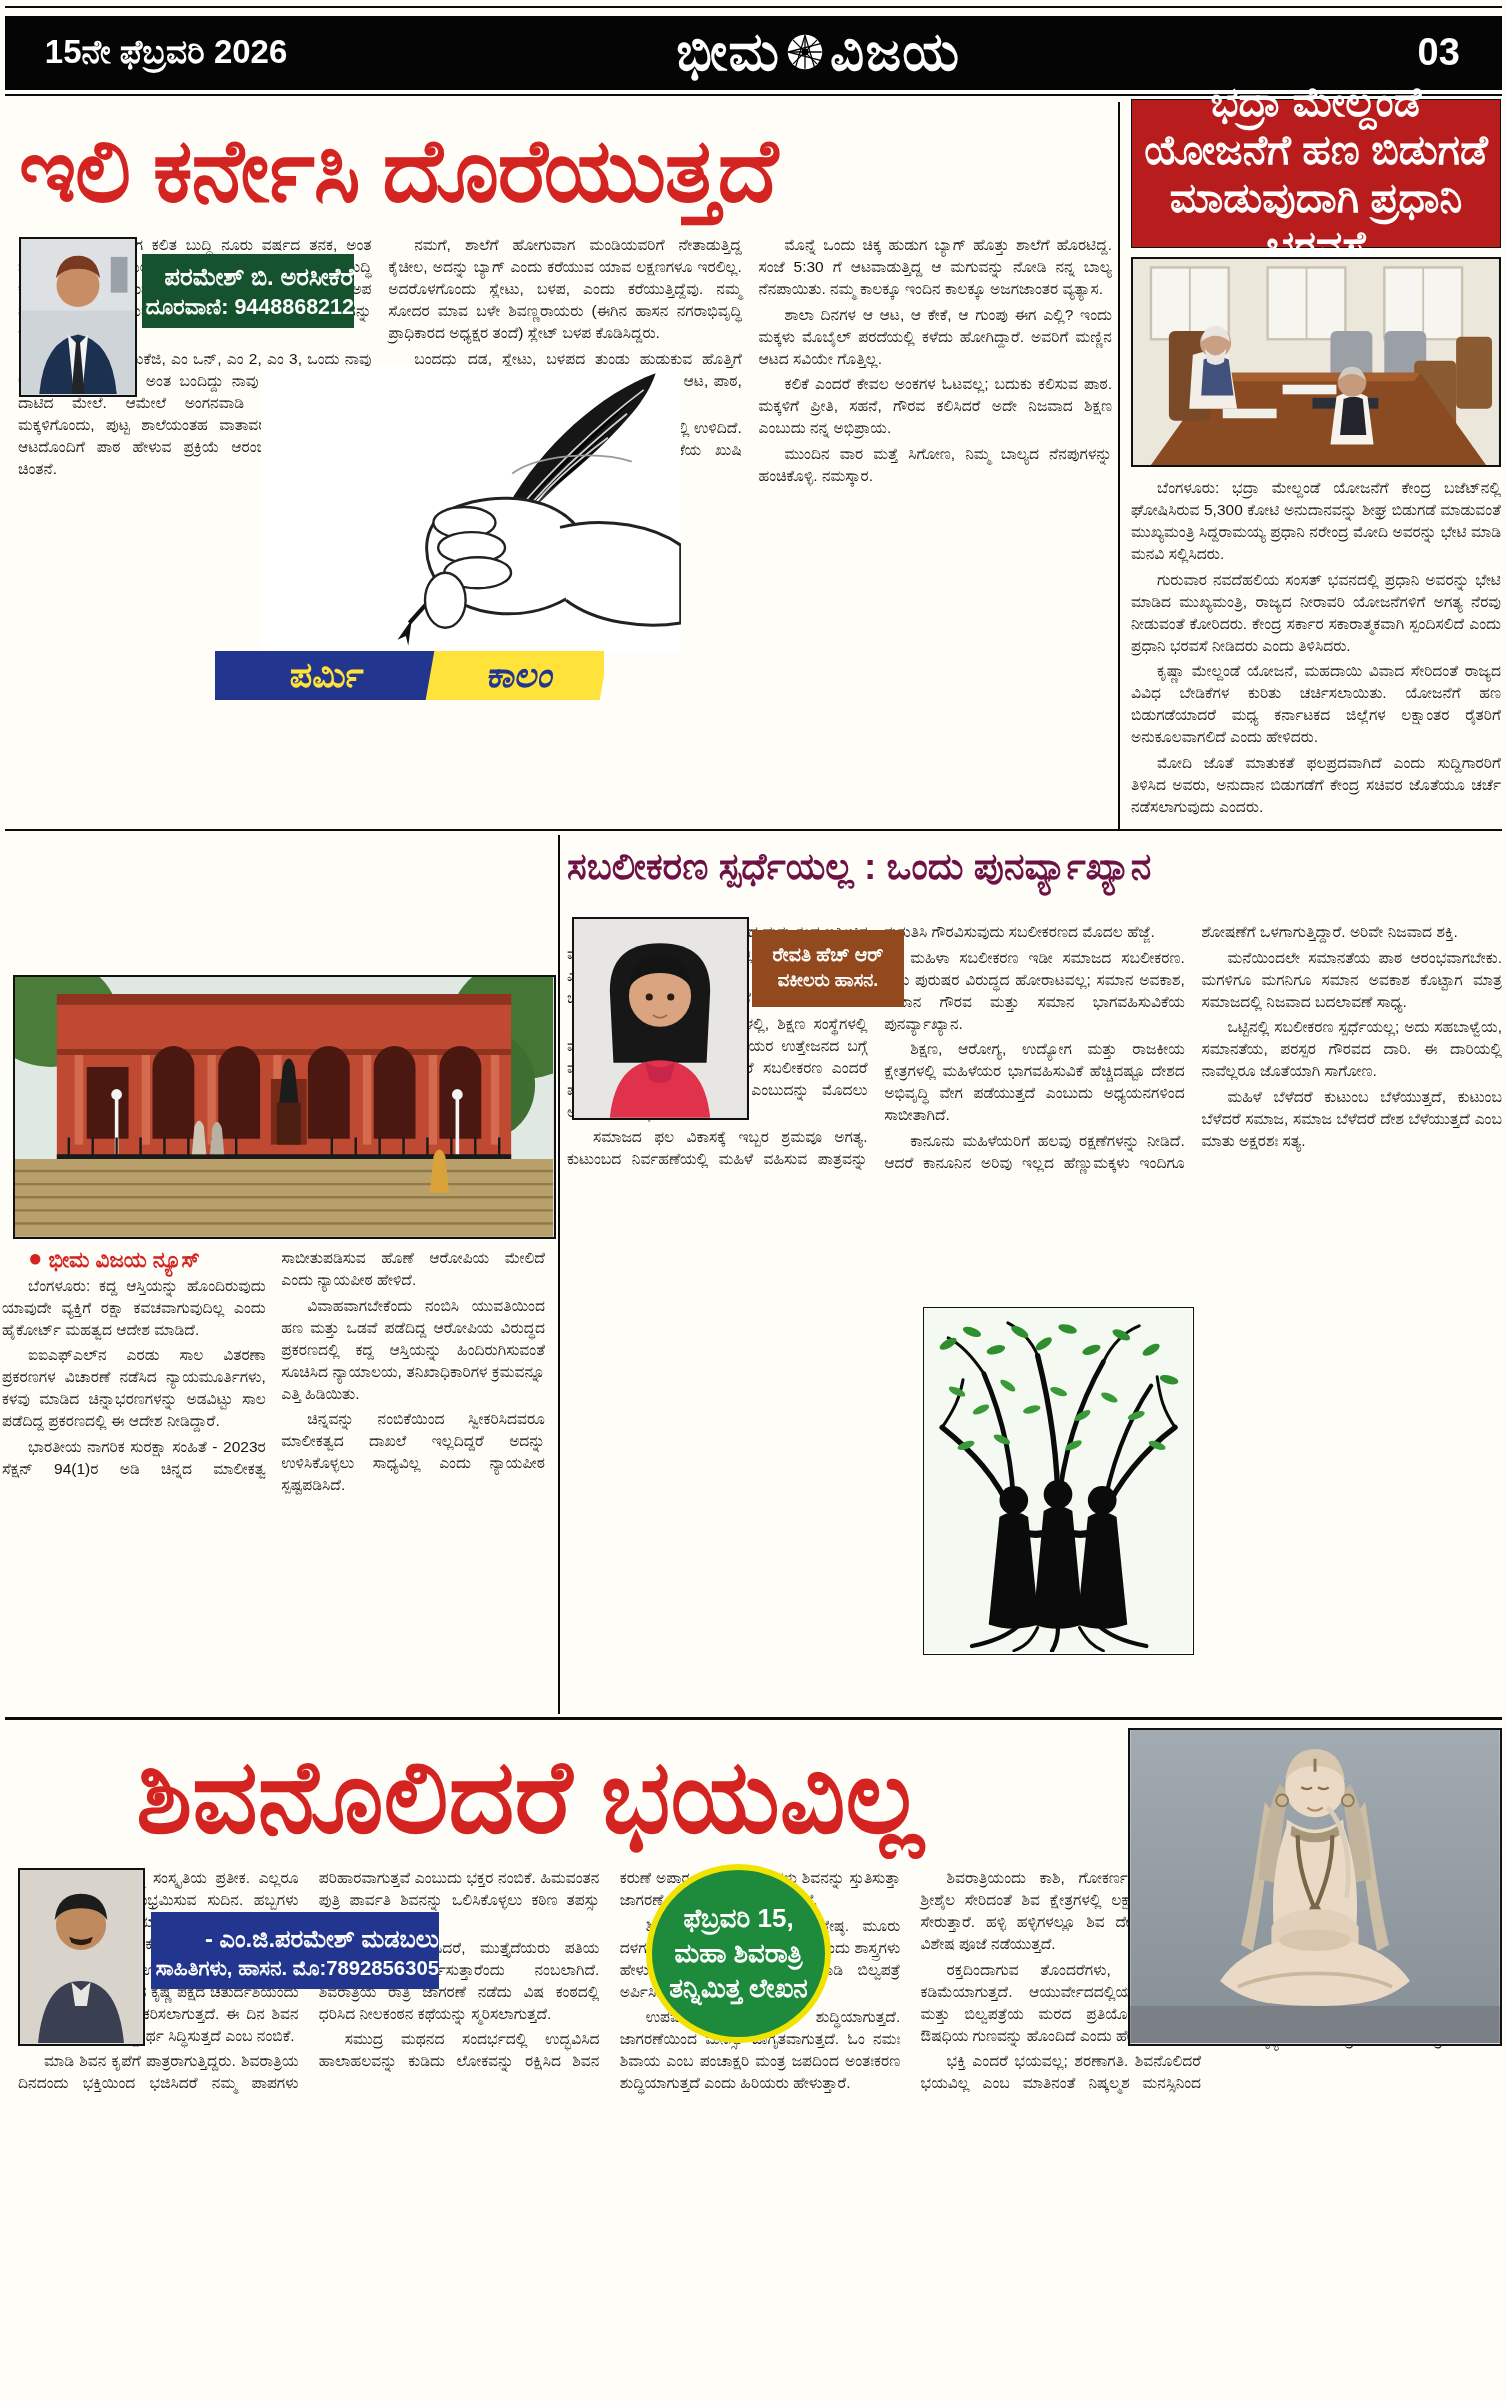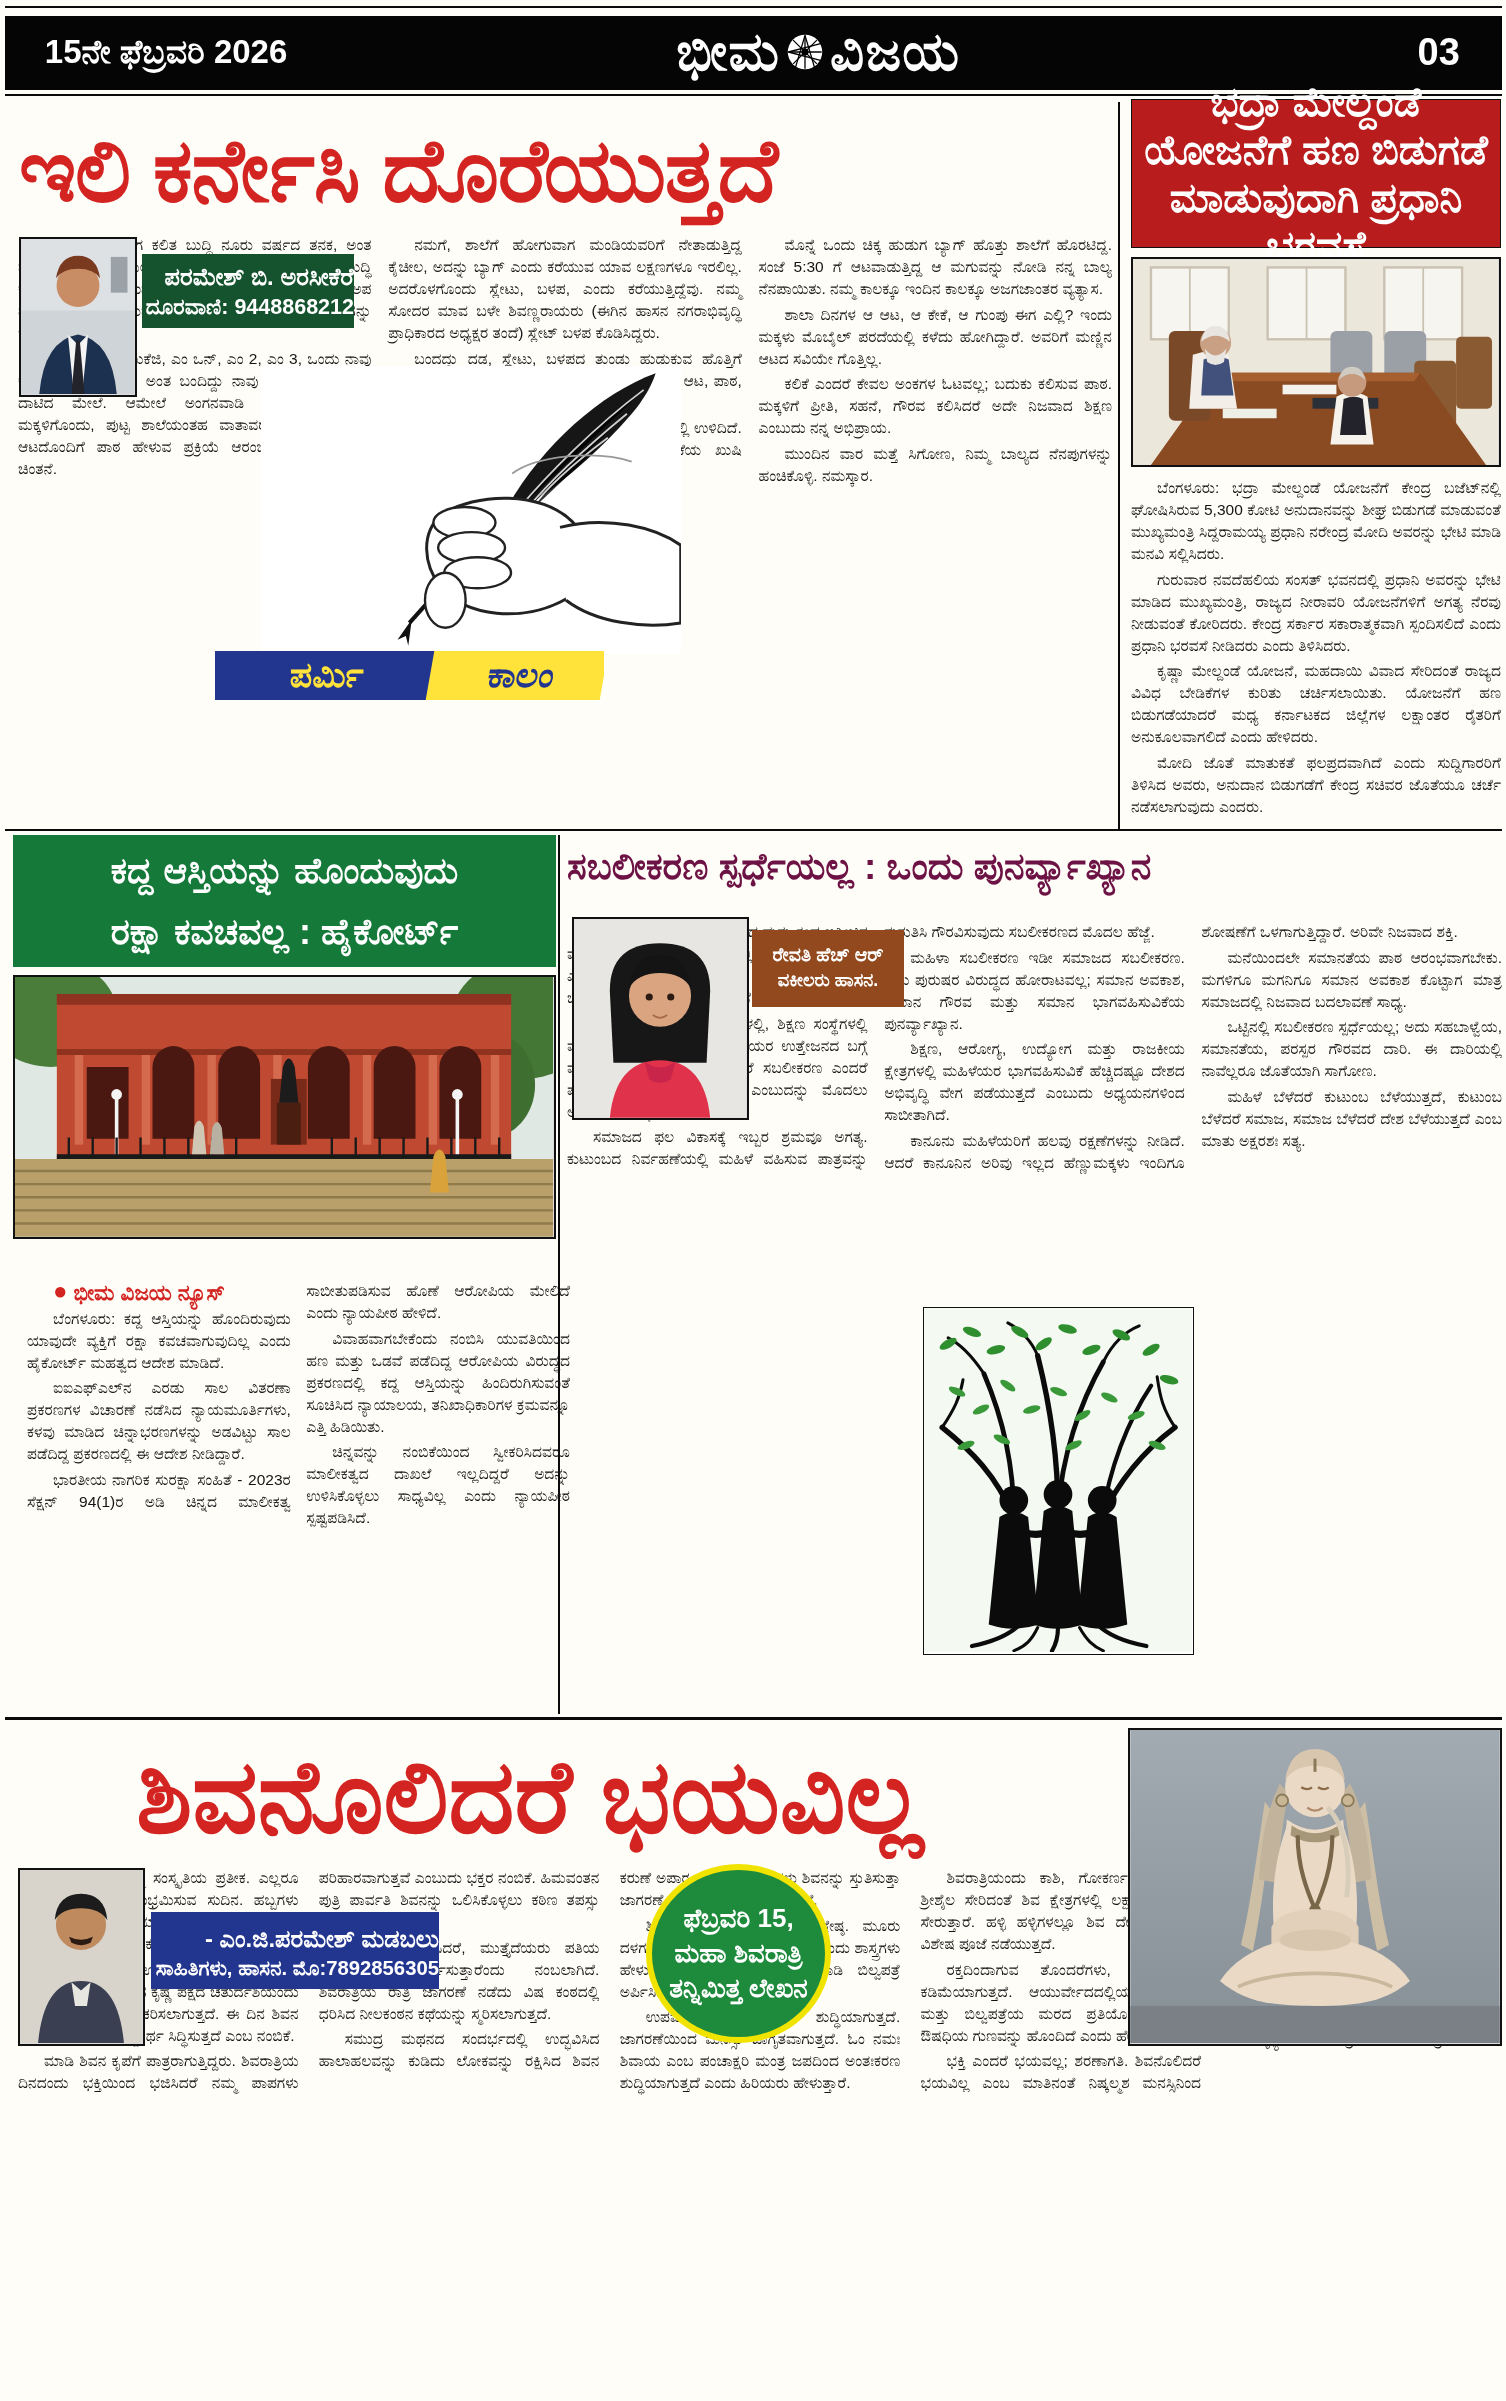--- a/index.html
+++ b/index.html
@@ -180,24 +180,20 @@
         <path d="M344,202 q4,-22 22,-22 q18,0 22,22 q-10,-10 -22,-10 q-12,0 -22,10Z" fill="#cfcac2"></path>
       </svg>
   </div>
   <div class="abs bodytext" style="left:1131px;top:477px;width:370px;height:352px;">
       <p>ಬೆಂಗಳೂರು: ಭದ್ರಾ ಮೇಲ್ದಂಡೆ ಯೋಜನೆಗೆ ಕೇಂದ್ರ ಬಜೆಟ್‌ನಲ್ಲಿ ಘೋಷಿಸಿರುವ 5,300 ಕೋಟಿ ಅನುದಾನವನ್ನು ಶೀಘ್ರ ಬಿಡುಗಡೆ ಮಾಡುವಂತೆ ಮುಖ್ಯಮಂತ್ರಿ ಸಿದ್ದರಾಮಯ್ಯ ಪ್ರಧಾನಿ ನರೇಂದ್ರ ಮೋದಿ ಅವರನ್ನು ಭೇಟಿ ಮಾಡಿ ಮನವಿ ಸಲ್ಲಿಸಿದರು.</p>
       <p>ಗುರುವಾರ ನವದೆಹಲಿಯ ಸಂಸತ್ ಭವನದಲ್ಲಿ ಪ್ರಧಾನಿ ಅವರನ್ನು ಭೇಟಿ ಮಾಡಿದ ಮುಖ್ಯಮಂತ್ರಿ, ರಾಜ್ಯದ ನೀರಾವರಿ ಯೋಜನೆಗಳಿಗೆ ಅಗತ್ಯ ನೆರವು ನೀಡುವಂತೆ ಕೋರಿದರು. ಕೇಂದ್ರ ಸರ್ಕಾರ ಸಕಾರಾತ್ಮಕವಾಗಿ ಸ್ಪಂದಿಸಲಿದೆ ಎಂದು ಪ್ರಧಾನಿ ಭರವಸೆ ನೀಡಿದರು ಎಂದು ತಿಳಿಸಿದರು.</p>
       <p>ಕೃಷ್ಣಾ ಮೇಲ್ದಂಡೆ ಯೋಜನೆ, ಮಹದಾಯಿ ವಿವಾದ ಸೇರಿದಂತೆ ರಾಜ್ಯದ ವಿವಿಧ ಬೇಡಿಕೆಗಳ ಕುರಿತು ಚರ್ಚಿಸಲಾಯಿತು. ಯೋಜನೆಗೆ ಹಣ ಬಿಡುಗಡೆಯಾದರೆ ಮಧ್ಯ ಕರ್ನಾಟಕದ ಜಿಲ್ಲೆಗಳ ಲಕ್ಷಾಂತರ ರೈತರಿಗೆ ಅನುಕೂಲವಾಗಲಿದೆ ಎಂದು ಹೇಳಿದರು.</p>
       <p>ಮೋದಿ ಜೊತೆ ಮಾತುಕತೆ ಫಲಪ್ರದವಾಗಿದೆ ಎಂದು ಸುದ್ದಿಗಾರರಿಗೆ ತಿಳಿಸಿದ ಅವರು, ಅನುದಾನ ಬಿಡುಗಡೆಗೆ ಕೇಂದ್ರ ಸಚಿವರ ಜೊತೆಯೂ ಚರ್ಚೆ ನಡೆಸಲಾಗುವುದು ಎಂದರು.</p>
     </div>
 
-  <div class="abs court-head" style="left:13px;top:835px;width:543px;height:132px;">
-    <div>ಕದ್ದ ಆಸ್ತಿಯನ್ನು ಹೊಂದುವುದು</div>
-    <div>ರಕ್ಷಾ ಕವಚವಲ್ಲ : ಹೈಕೋರ್ಟ್</div>
-  </div>
   <div class="abs photo" style="left:13px;top:975px;width:543px;height:264px;">
     <svg width="538" height="260" viewBox="0 0 900 434">
         <rect width="900" height="434" fill="#dfe8e2"></rect>
         <ellipse cx="60" cy="60" rx="110" ry="90" fill="#4a7d3a"></ellipse>
         <ellipse cx="850" cy="70" rx="120" ry="100" fill="#447636"></ellipse>
         <ellipse cx="790" cy="180" rx="80" ry="90" fill="#3e6e30"></ellipse>
         <rect x="70" y="28" width="760" height="280" fill="#c04a31"></rect>
         <rect x="70" y="28" width="760" height="18" fill="#8f3320"></rect>
         <rect x="70" y="120" width="760" height="10" fill="#8f3320"></rect>
         <g fill="#4a1810">
@@ -251,21 +247,21 @@
           <line x1="0" y1="346" x2="900" y2="346"></line>
           <line x1="0" y1="368" x2="900" y2="368"></line>
           <line x1="0" y1="390" x2="900" y2="390"></line>
           <line x1="0" y1="412" x2="900" y2="412"></line>
         </g>
         <path d="M300,250 q8,-20 16,0 l4,46 h-24Z" fill="#cfc6b4"></path>
         <path d="M330,252 q8,-20 16,0 l4,44 h-24Z" fill="#b8b0a0"></path>
         <path d="M700,300 q10,-24 20,0 l6,60 h-32Z" fill="#d9a23a"></path>
       </svg>
   </div>
-  <div class="abs bodytext cols2" style="left:27px;top:1247px;width:543px;height:468px;margin-top:33px;">
+  <div class="abs bodytext cols2" style="left:2px;top:1247px;width:543px;height:468px;">
     <p class="credit"><span class="dot">●</span> <span>ಭೀಮ ವಿಜಯ ನ್ಯೂಸ್</span></p>
     <span><p>ಬೆಂಗಳೂರು: ಕದ್ದ ಆಸ್ತಿಯನ್ನು ಹೊಂದಿರುವುದು ಯಾವುದೇ ವ್ಯಕ್ತಿಗೆ ರಕ್ಷಾ ಕವಚವಾಗುವುದಿಲ್ಲ ಎಂದು ಹೈಕೋರ್ಟ್ ಮಹತ್ವದ ಆದೇಶ ಮಾಡಿದೆ.</p><p>ಐಐಎಫ್ಎಲ್‌ನ ಎರಡು ಸಾಲ ವಿತರಣಾ ಪ್ರಕರಣಗಳ ವಿಚಾರಣೆ ನಡೆಸಿದ ನ್ಯಾಯಮೂರ್ತಿಗಳು, ಕಳವು ಮಾಡಿದ ಚಿನ್ನಾಭರಣಗಳನ್ನು ಅಡವಿಟ್ಟು ಸಾಲ ಪಡೆದಿದ್ದ ಪ್ರಕರಣದಲ್ಲಿ ಈ ಆದೇಶ ನೀಡಿದ್ದಾರೆ.</p><p>ಭಾರತೀಯ ನಾಗರಿಕ ಸುರಕ್ಷಾ ಸಂಹಿತೆ - 2023ರ ಸೆಕ್ಷನ್ 94(1)ರ ಅಡಿ ಚಿನ್ನದ ಮಾಲೀಕತ್ವ ಸಾಬೀತುಪಡಿಸುವ ಹೊಣೆ ಆರೋಪಿಯ ಮೇಲಿದೆ ಎಂದು ನ್ಯಾಯಪೀಠ ಹೇಳಿದೆ.</p><p>ವಿವಾಹವಾಗಬೇಕೆಂದು ನಂಬಿಸಿ ಯುವತಿಯಿಂದ ಹಣ ಮತ್ತು ಒಡವೆ ಪಡೆದಿದ್ದ ಆರೋಪಿಯ ವಿರುದ್ಧದ ಪ್ರಕರಣದಲ್ಲಿ ಕದ್ದ ಆಸ್ತಿಯನ್ನು ಹಿಂದಿರುಗಿಸುವಂತೆ ಸೂಚಿಸಿದ ನ್ಯಾಯಾಲಯ, ತನಿಖಾಧಿಕಾರಿಗಳ ಕ್ರಮವನ್ನೂ ಎತ್ತಿ ಹಿಡಿಯಿತು.</p><p>ಚಿನ್ನವನ್ನು ನಂಬಿಕೆಯಿಂದ ಸ್ವೀಕರಿಸಿದವರೂ ಮಾಲೀಕತ್ವದ ದಾಖಲೆ ಇಲ್ಲದಿದ್ದರೆ ಅದನ್ನು ಉಳಿಸಿಕೊಳ್ಳಲು ಸಾಧ್ಯವಿಲ್ಲ ಎಂದು ನ್ಯಾಯಪೀಠ ಸ್ಪಷ್ಟಪಡಿಸಿದೆ.</p></span>
   </div>
 
   <div class="abs emp-head" style="left:567px;top:836px;width:935px;height:62px;">ಸಬಲೀಕರಣ ಸ್ಪರ್ಧೆಯಲ್ಲ : ಒಂದು ಪುನರ್ವ್ಯಾಖ್ಯಾನ</div>
   <div class="abs bodytext cols3" style="left:567px;top:921px;width:935px;height:793px;">
       <p>ಸಹೃದಯ ಓದುಗರೇ ನಾವು ಕೇಳಿದ ಮತ್ತು ಕಂಡ ಇತ್ತೀಚಿನ ವರ್ಷಗಳಲ್ಲಿ ಅಥವಾ ದಿನಮಾನಗಳಲ್ಲಿ ಮಹಿಳಾ ಸಬಲೀಕರಣ ಎಂಬ ಪದ ಒಂದು ಬಲವಾದ ಧ್ಯೇಯವಾಗಿ ಅಗತ್ಯ ಚಳುವಳಿಯಾಗಿ ಬೆಳೆದಿದೆ ಬೆಳೆಯುತ್ತಿದೆ.</p>
       <p>ಮಾಧ್ಯಮಗಳಲ್ಲಿ ನೀತಿ ಚರ್ಚೆಗಳಲ್ಲಿ, ಶಿಕ್ಷಣ ಸಂಸ್ಥೆಗಳಲ್ಲಿ ಮತ್ತು ಉದ್ಯೋಗ ಕ್ಷೇತ್ರದಲ್ಲಿ ಮಹಿಳೆಯರ ಉತ್ತೇಜನದ ಬಗ್ಗೆ ವ್ಯಾಪಕ ಚರ್ಚೆ ನಡೆಯುತ್ತಿದೆ. ಆದರೆ ಸಬಲೀಕರಣ ಎಂದರೆ ಪುರುಷರ ವಿರುದ್ಧದ ಸ್ಪರ್ಧೆಯಲ್ಲ ಎಂಬುದನ್ನು ಮೊದಲು ಅರ್ಥಮಾಡಿಕೊಳ್ಳಬೇಕು.</p>
       <p>ಸಮಾಜದ ಫಲ ವಿಕಾಸಕ್ಕೆ ಇಬ್ಬರ ಶ್ರಮವೂ ಅಗತ್ಯ. ಕುಟುಂಬದ ನಿರ್ವಹಣೆಯಲ್ಲಿ ಮಹಿಳೆ ವಹಿಸುವ ಪಾತ್ರವನ್ನು ಗುರುತಿಸಿ ಗೌರವಿಸುವುದು ಸಬಲೀಕರಣದ ಮೊದಲ ಹೆಜ್ಜೆ.</p>
       <p>ಮಹಿಳಾ ಸಬಲೀಕರಣ ಇಡೀ ಸಮಾಜದ ಸಬಲೀಕರಣ. ಅದು ಪುರುಷರ ವಿರುದ್ಧದ ಹೋರಾಟವಲ್ಲ; ಸಮಾನ ಅವಕಾಶ, ಸಮಾನ ಗೌರವ ಮತ್ತು ಸಮಾನ ಭಾಗವಹಿಸುವಿಕೆಯ ಪುನರ್ವ್ಯಾಖ್ಯಾನ.</p>

